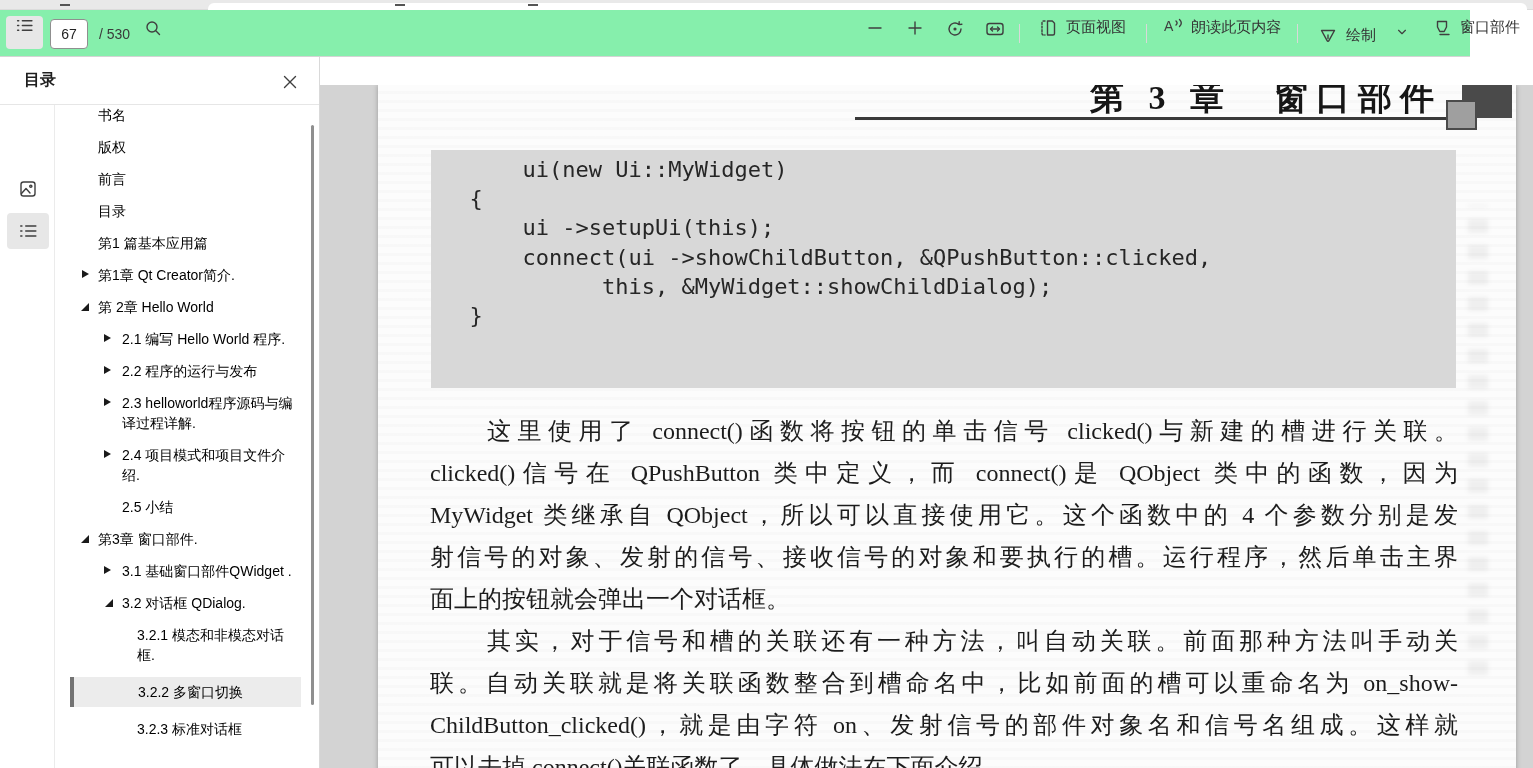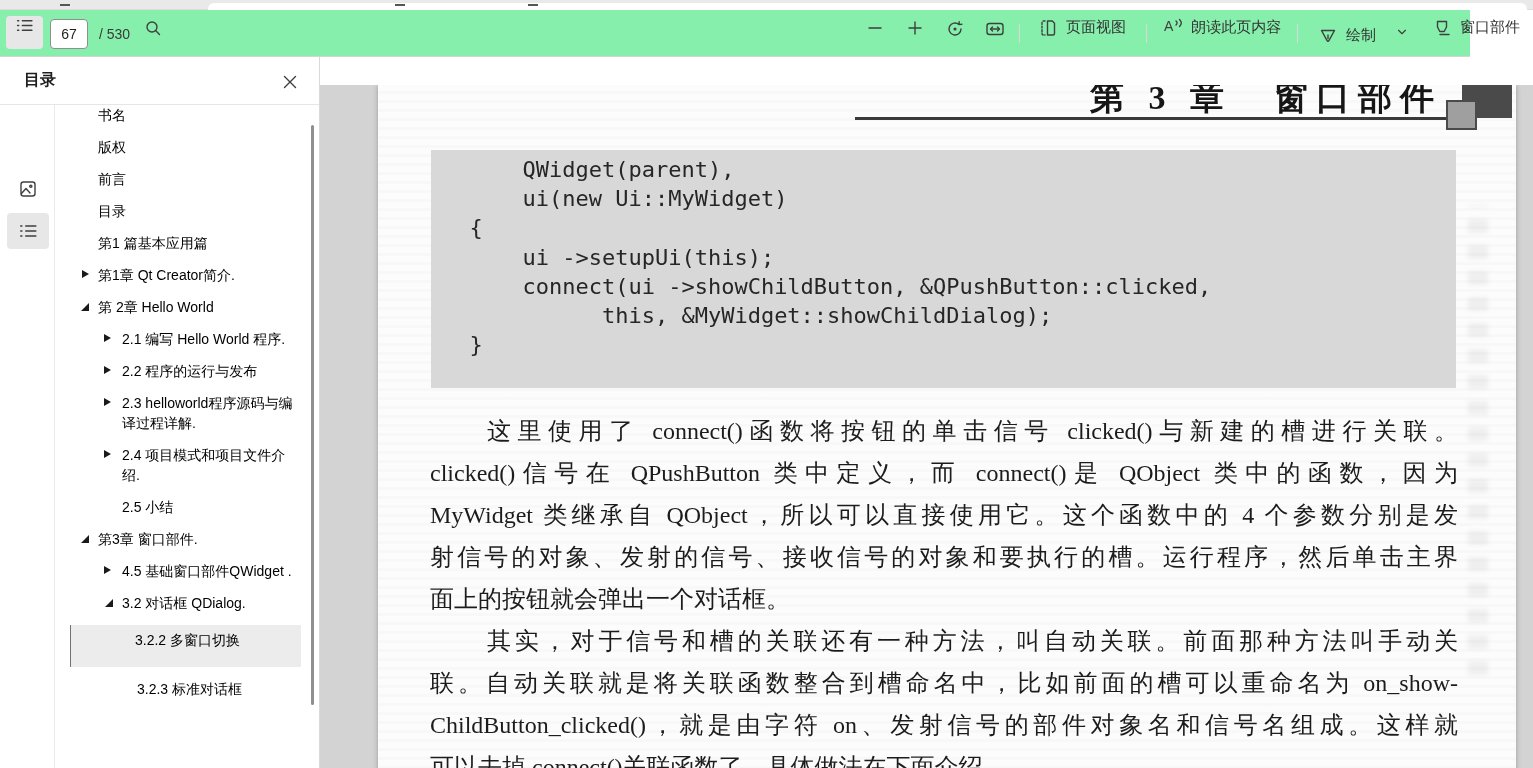--- a/index.html
+++ b/index.html
@@ -40,22 +40,22 @@
   #rail { position:absolute; left:0; top:48px; width:55px; bottom:0; border-right:1px solid #ebebeb; }
   .rail-btn { position:absolute; left:7px; width:42px; height:36px; border-radius:4px;
     display:flex; align-items:center; justify-content:center; cursor:pointer; }
   .rail-btn.active { background:#e7e7e7; }
   #toc-panel { position:absolute; left:55px; top:48px; right:0; bottom:0; overflow:hidden; }
   .toc-row { position:relative; font-size:14px; line-height:20px; color:#000000;
     margin-bottom:12px; margin-right:18px; cursor:pointer; }
   .toc-row.lvl0 { margin-left:43px; }
   .toc-row.lvl1 { margin-left:67px; }
   .toc-row.lvl2 { margin-left:82px; }
-  .toc-row.selected { margin-left:15px; padding:5px 0 17px 64px; background:#ececec;
-    border-left:1px solid #737373; }
+  .toc-row.selected { margin-left:15px; padding:5px 0 5px 64px; background:#ececec;
+    border-left:4px solid #737373; }
   .caret { position:absolute; top:5px; width:0; height:0; }
   .caret.collapsed { left:-16px; border-left:7px solid #1a1a1a;
     border-top:4.5px solid transparent; border-bottom:4.5px solid transparent; }
   .lvl1 > .caret.collapsed { left:-18px; }
   .caret.expanded { left:-17px; top:6px; border-bottom:8px solid #1a1a1a; border-left:8px solid transparent; }
   #toc-scrollbar { position:absolute; left:311px; top:68px; width:3px; height:580px;
     background:#8f8f8f; border-radius:2px; }
 
   
   #main { position:absolute; left:320px; top:57px; right:0; bottom:0; background:#d3d3d3; overflow:hidden;margin-top:28px; }
@@ -221,37 +221,37 @@
     <div class="toc-row lvl0"><span class="toc-label">目录</span></div>
     <div class="toc-row lvl0"><span class="toc-label">第1 篇基本应用篇</span></div>
     <div class="toc-row lvl0"><span class="caret collapsed"></span><span class="toc-label">第1章 Qt Creator简介.</span></div>
     <div class="toc-row lvl0"><span class="caret expanded"></span><span class="toc-label">第 2章 Hello World</span></div>
     <div class="toc-row lvl1"><span class="caret collapsed"></span><span class="toc-label">2.1 编写 Hello World 程序.</span></div>
     <div class="toc-row lvl1"><span class="caret collapsed"></span><span class="toc-label">2.2 程序的运行与发布</span></div>
     <div class="toc-row lvl1"><span class="caret collapsed"></span><span class="toc-label">2.3 helloworld程序源码与编译过程详解.</span></div>
     <div class="toc-row lvl1"><span class="caret collapsed"></span><span class="toc-label">2.4 项目模式和项目文件介绍.</span></div>
     <div class="toc-row lvl1"><span class="toc-label">2.5 小结</span></div>
     <div class="toc-row lvl0"><span class="caret expanded"></span><span class="toc-label">第3章 窗口部件.</span></div>
-    <div class="toc-row lvl1"><span class="caret collapsed"></span><span class="toc-label">4.5 基础窗口部件QWidget .</span></div>
+    <div class="toc-row lvl1"><span class="caret collapsed"></span><span class="toc-label">3.1 基础窗口部件QWidget .</span></div>
     <div class="toc-row lvl1"><span class="caret expanded"></span><span class="toc-label">3.2 对话框 QDialog.</span></div>
+    <div class="toc-row lvl2"><span class="toc-label">3.2.1 模态和非模态对话框.</span></div>
     <div class="toc-row lvl2 selected"><span class="toc-label">3.2.2 多窗口切换</span></div>
     <div class="toc-row lvl2"><span class="toc-label">3.2.3 标准对话框</span></div>
   </div>
   <div id="toc-scrollbar"></div>
 </div>
 
 <div id="main">
   <div id="doc-page">
     <div id="chapter-title">第 3 章　窗口部件</div>
     <div id="chapter-rule"></div>
     <div id="corner-dark"></div>
     <div id="corner-gray"></div>
 
     <div id="code-block">
-      <div class="code-line">      QWidget(parent),</div>
       <div class="code-line">      ui(new Ui::MyWidget)</div>
       <div class="code-line">  {</div>
       <div class="code-line">      ui -&gt;setupUi(this);</div>
       <div class="code-line">      connect(ui -&gt;showChildButton, &amp;QPushButton::clicked,</div>
       <div class="code-line">            this, &amp;MyWidget::showChildDialog);</div>
       <div class="code-line">  }</div>
     </div>
 
     <div id="body-text">
       <div class="body-line indent">这里使用了 connect()函数将按钮的单击信号 clicked()与新建的槽进行关联。</div>

